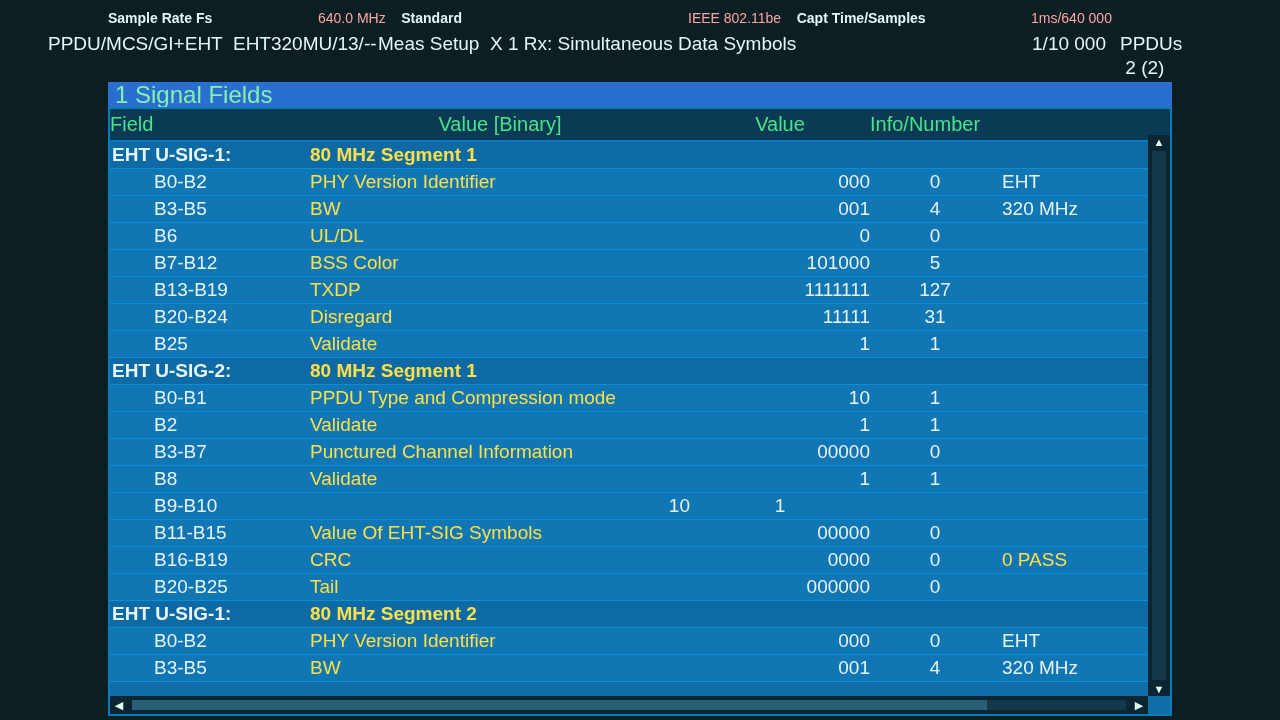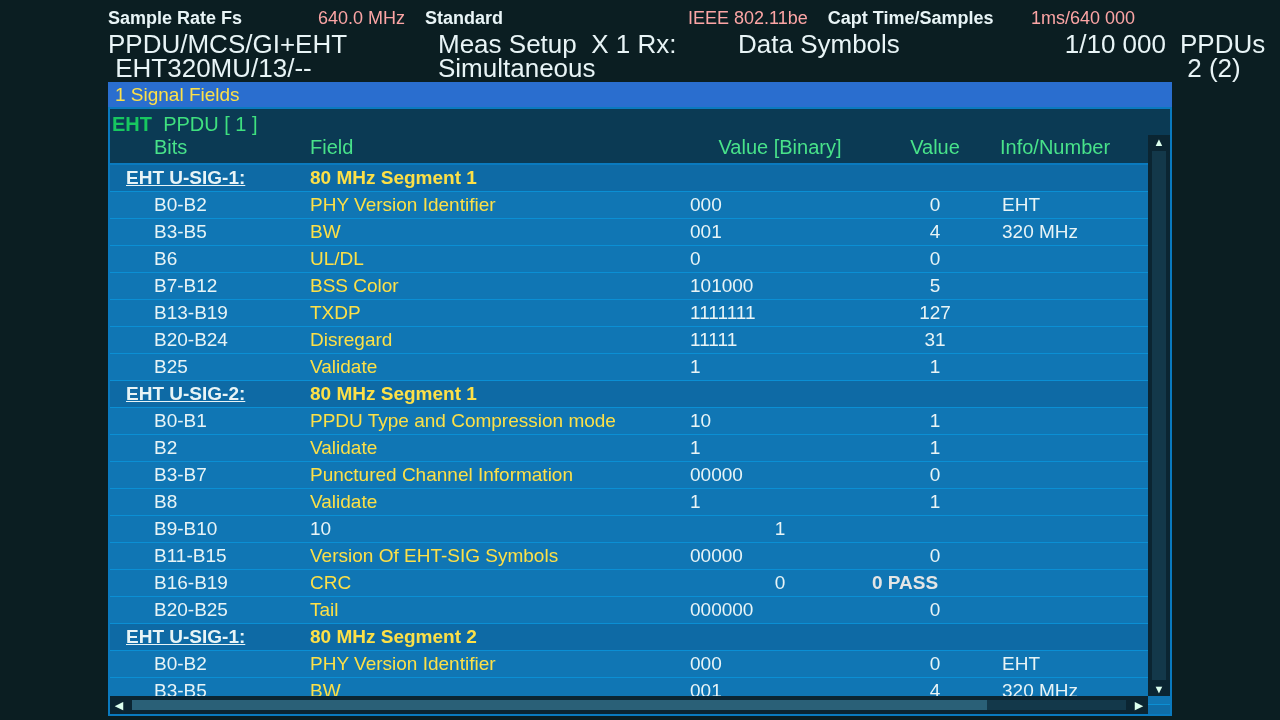--- a/index.html
+++ b/index.html
@@ -1,41 +1,41 @@
 <!DOCTYPE html>
 <html><head>
 <meta charset="utf-8">
 <style>
   html,body{margin:0;padding:0;width:1280px;height:720px;background:#0b1e22;font-family:"Segoe UI",Arial,sans-serif;color:#e8f4f6;overflow:hidden;}
   .app{width:1280px;height:720px;position:relative;}
   
-  .infobar{margin:6px 108px 0 108px;display:grid;grid-template-columns:330px 300px 298px auto;font-size:18px;line-height:24px;}
+  .infobar{margin:6px 108px 0 108px;display:grid;grid-template-columns:330px 300px 298px auto;font-size:14px;line-height:24px;}
   .infobar .lbl{font-weight:600;color:#e8f4f6;}
   .infobar .val{color:#fca5a5;}
-  .infobar2{margin:2px 108px 0 108px;display:grid;grid-template-columns:330px 300px 298px 130px auto;font-size:26px;line-height:24px;}
+  .infobar2{margin:2px 108px 0 48px;display:grid;grid-template-columns:330px 300px 298px 130px auto;font-size:19px;line-height:24px;}
   .trg{margin:2px 108px 0 108px;color:#9ac0c4;font-size:17px;}
   
   .win{position:absolute;left:108px;top:76px;right:108px;bottom:10px;display:flex;flex-direction:column;}
-  .titlebar{background:#2a6ecf;border:1px solid #2a6ecf;border-bottom:0;color:#fde047;font-size:19px;line-height:24px;padding:0 6px;}
+  .titlebar{background:#2a6ecf;border:1px solid #2a6ecf;border-bottom:0;color:#86efac;font-size:24px;line-height:24px;padding:0 6px;}
   .tablewrap{flex:1;border:2px solid #0a7abf;background:#0f6da8;position:relative;display:flex;flex-direction:column;}
   .colhead{display:grid;grid-template-columns:200px 380px 180px 130px 150px;align-items:end;background:#0b3a54;border-bottom:2px solid #0a7abf;color:#48e28a;font-size:20px;padding:4px 0 4px 0;}
   .colhead .sub{color:#3fe07f;}
   .colhead .eht{color:#17c760;font-weight:600;padding-left:2px}
   .colhead .c{padding-left:44px;}
   .colhead .r{text-align:center;}
   .body{flex:1;overflow:hidden;}
   .row{display:grid;grid-template-columns:200px 380px 180px 130px 150px;font-size:19px;line-height:26px;border-bottom:1px solid #0b8fd4;background:#1076b4;}
   .row.section{background:#0e6aa5;font-weight:600;}
   .row .bits{padding-left:44px;color:#e8f4f6;}
-  .row.section .bits{padding-left:16px;text-decoration:underline;}
+  .row.section .bits{padding-left:2px;}
   .row .fld{color:#fde047;}
-  .row .bin{text-align:left;}
+  .row .bin{text-align:right;}
   .row .valc{text-align:center;}
   .row .inf{padding-left:2px;}
-  .pass{color:#e5e5e5;font-weight:700;}
+  .pass{color:#fde047;font-weight:400;}
   
   .vscroll{position:absolute;right:0;top:26px;bottom:18px;width:22px;background:#0b2532;display:flex;flex-direction:column;align-items:center;}
   .vscroll .up,.vscroll .dn{width:22px;height:14px;color:#dfe;display:flex;align-items:center;justify-content:center;background:#0b2532;font-size:11px;}
   .vscroll .track{flex:1;width:14px;background:#13384a;margin:2px 0;}
   .hscroll{position:absolute;left:0;right:22px;bottom:0;height:18px;background:#0b2532;display:flex;align-items:center;}
   .hscroll .lf,.hscroll .rt{width:18px;height:18px;display:flex;align-items:center;justify-content:center;color:#dfe;font-size:11px;}
   .hscroll .htrack{flex:1;height:10px;background:#13384a;margin:0 4px;position:relative;}
   .hscroll .hthumb{position:absolute;left:0;width:86%;height:10px;background:#2a6077;}
 </style>
 </head>
@@ -60,25 +60,20 @@
     <div style="text-align:right"><span class="val">1/10 000</span></div>
     <div style="padding-left:14px"><span class="lbl">PPDUs</span>
          &nbsp;<span class="grn">2 (2)</span></div>
   </div>
   <div class="trg">TRG:EXT1 YIG Bypass</div>
 
   <div class="win">
     <div class="titlebar">1 Signal Fields</div>
     <div class="tablewrap">
       <div class="colhead">
-        <div>
-          <span class="eht">EHT</span>
-          &nbsp;<span class="sub">PPDU [ 1 ]</span><br>
-          <span class="c">Bits</span>
-        </div>
         <div style="align-self:end"><span>Field</span></div>
         <div class="r" style="align-self:end"><span>Value [Binary]</span></div>
         <div class="r" style="align-self:end"><span>Value</span></div>
         <div style="align-self:end"><span>Info/Number</span></div>
       </div>
       <div class="body" id="rows">
           <div class="row section">
             <div class="bits">EHT U-SIG-1:</div>
             <div class="fld">80 MHz Segment 1</div>
             <div class="bin"></div>
@@ -170,28 +165,29 @@
             <div class="inf"></div>
           </div>
           <div class="row">
             <div class="bits">B9-B10</div>
             <div class="bin">10</div>
             <div class="valc">1</div>
             <div class="inf"></div>
           </div>
           <div class="row">
             <div class="bits">B11-B15</div>
-            <div class="fld">Version Of EHT-SIG Symbols</div>
+            <div class="fld">Value Of EHT-SIG Symbols</div>
             <div class="bin">00000</div>
             <div class="valc">0</div>
             <div class="inf"></div>
           </div>
           <div class="row">
             <div class="bits">B16-B19</div>
             <div class="fld">CRC</div>
+            <div class="bin">0000</div>
             <div class="valc">0</div>
             <div class="inf pass">0 PASS</div>
           </div>
           <div class="row">
             <div class="bits">B20-B25</div>
             <div class="fld">Tail</div>
             <div class="bin">000000</div>
             <div class="valc">0</div>
             <div class="inf"></div>
           </div>

